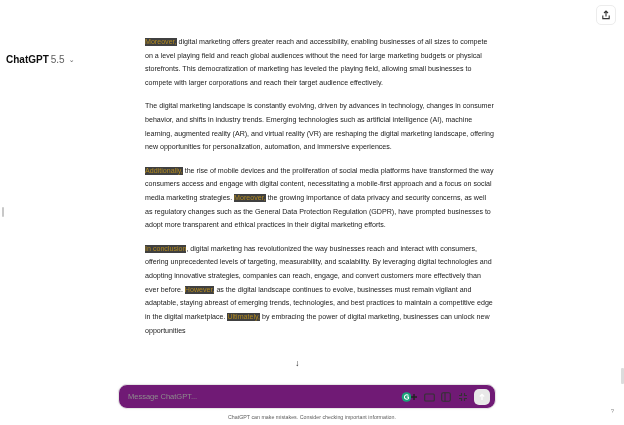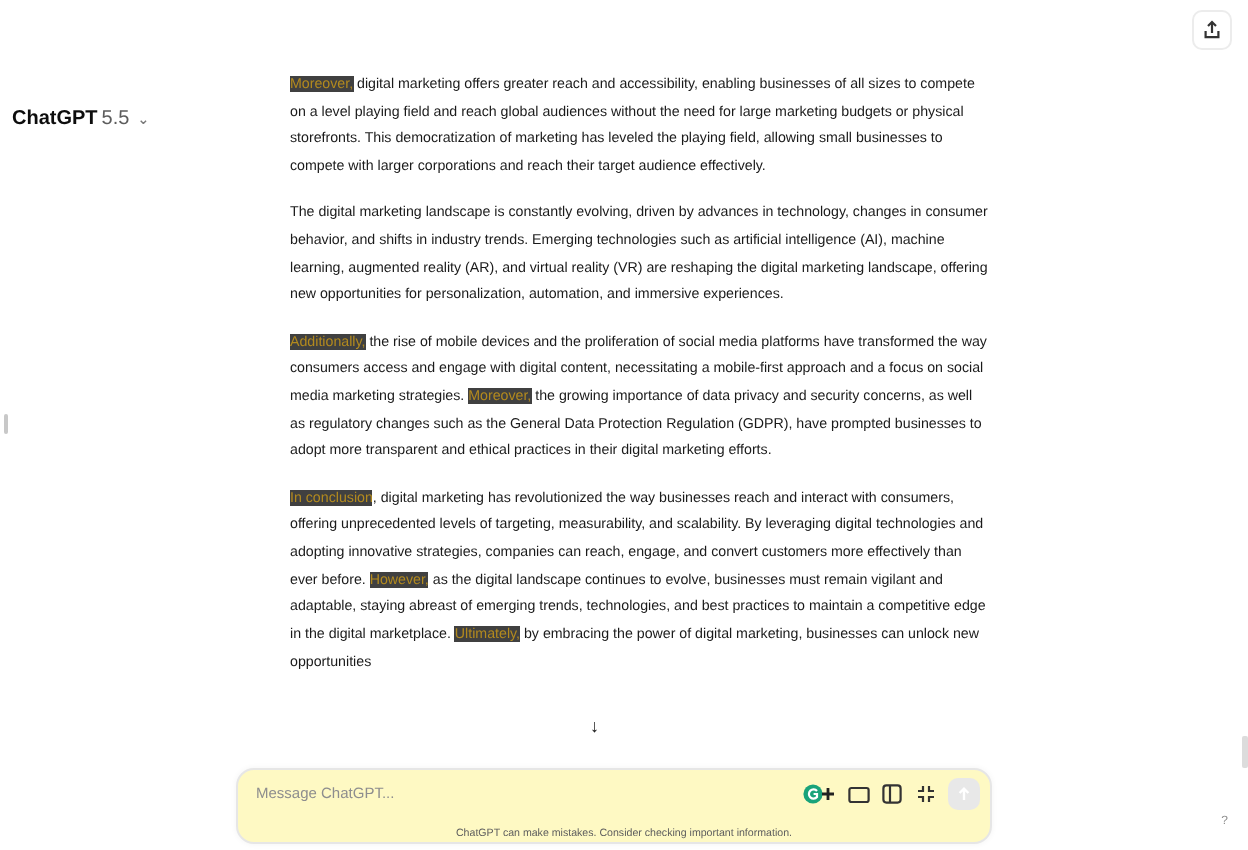--- a/index.html
+++ b/index.html
@@ -14,21 +14,21 @@
 
     .left-handle { position: absolute; left: 2px; top: 207px; width: 2px; height: 10px; background: #c8c8c8; border-radius: 1px; }
     .right-scroll { position: absolute; right: 0; top: 368px; width: 3px; height: 16px; background: #dcdcdc; border-radius: 1px; }
 
     .content { position: absolute; left: 145px; top: 36px; width: 350px; font-size: 7.1px; line-height: 13.7px; color: #1a1a1a; }
     .content p { margin-bottom: 9.5px; }
     .hl { background: #404040; color: #b38a1e; }
 
     .scroll-down { position: absolute; left: 295px; top: 358px; font-size: 9px; color: #222; }
 
-    .composer { position: absolute; left: 118px; top: 384px; width: 378px; height: 38px; border: 1px solid #e6e6e6; border-radius: 9px; background: #fef9c3; box-shadow: 0 0 3px rgba(0,0,0,0.05); }
+    .composer { position: absolute; left: 118px; top: 384px; width: 378px; height: 25px; border: 1px solid #e6e6e6; border-radius: 9px; background: #701a75; box-shadow: 0 0 3px rgba(0,0,0,0.05); }
     .composer .placeholder { position: absolute; left: 9px; top: 7px; font-size: 7.5px; color: #8e8e8e; }
     .tools { position: absolute; right: 5px; top: 4px; display: flex; align-items: center; gap: 5px; }
     .tool { width: 12px; height: 12px; display: flex; align-items: center; justify-content: center; cursor: pointer; }
     .send { width: 16px; height: 16px; border-radius: 5px; background: #e8e8e8; display: flex; align-items: center; justify-content: center; }
 
     .disclaimer { position: absolute; left: 0; right: 0; top: 414px; text-align: center; font-size: 5.3px; color: #5d5d5d; }
     .help { position: absolute; right: 10px; top: 408px; font-size: 6px; color: #8e8e8e; cursor: pointer; }
   </style>
 </head>
 <body>

